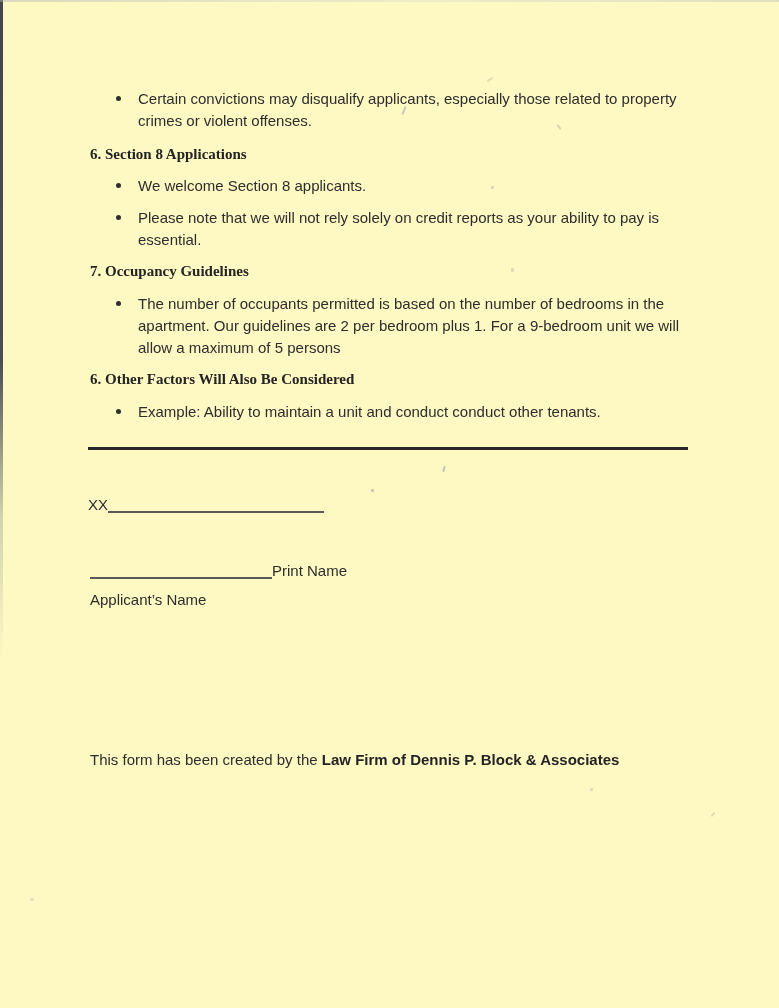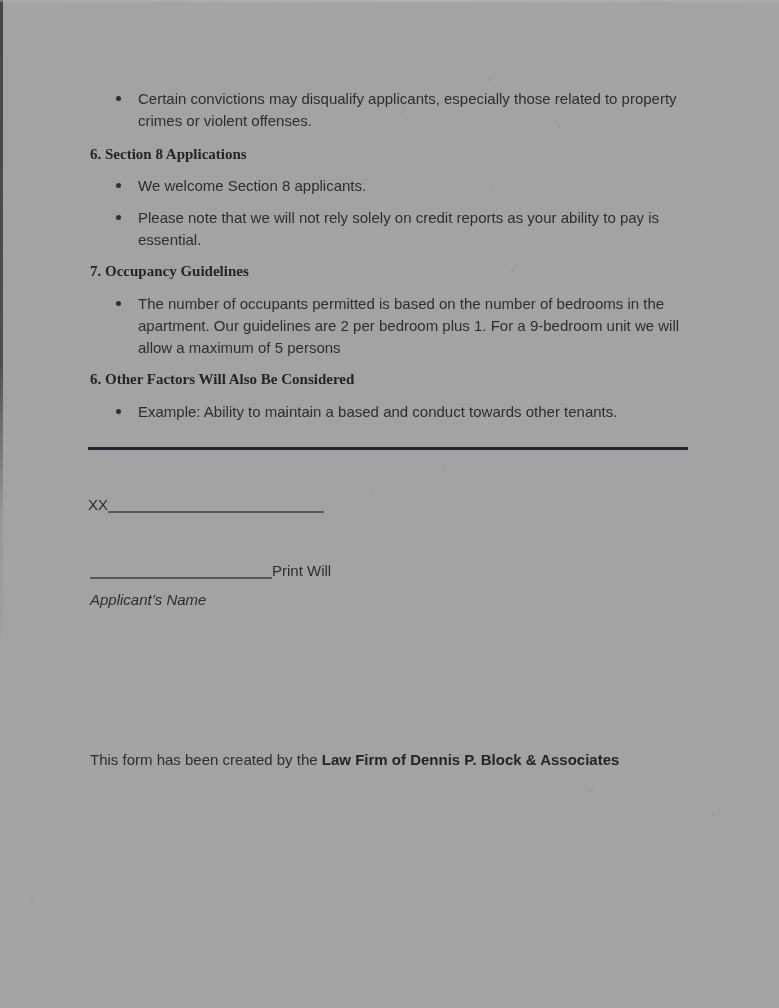--- a/index.html
+++ b/index.html
@@ -1,19 +1,19 @@
 <!DOCTYPE html>
 <html><head>
 <meta charset="utf-8">
 <style>
   html,body{margin:0;padding:0;background:#ffffff;}
   .page{
     position:relative;
     width:779px;height:1008px;
-    background:#a3a3a3;
+    background:#fef9c3;
     overflow:hidden;
     font-family:"Liberation Sans",sans-serif;
     color:#2d2d2d;
     font-size:15px;
     line-height:22px;
   }
   
   .edge-left{
     position:absolute;left:0;top:0;width:3px;height:660px;
     background:linear-gradient(180deg,#43474b 0%,#4b4f53 55%,rgba(130,130,130,.35) 78%,rgba(160,160,160,0) 100%);
@@ -32,21 +32,21 @@
   .bullet .btext{display:block;padding-left:48px;white-space:pre-line;}
   .rule{position:absolute;left:88px;top:447px;width:600px;height:3px;background:#26262a;}
   .uline{
     display:inline-block;height:14px;
     border-bottom:2px solid #58585a;
     vertical-align:-3px;
   }
   .sig-xx{position:absolute;left:88px;top:494px;}
   .sig-date{position:absolute;left:429px;top:496px;}
   .print-row{position:absolute;left:90px;top:560px;}
-  .applicant{position:absolute;left:90px;top:589px;font-style:italic;}
+  .applicant{position:absolute;left:90px;top:589px;}
   .footer{position:absolute;left:90px;top:749px;white-space:nowrap;text-align:center;}
   .footer b{color:#242424;}
   .w216{width:216px;}
   .w183{width:183px;}
   .w182{width:182px;}
   
   .artifact{position:absolute;background:#8d9094;opacity:.45;border-radius:1px;}
   .a1{left:403px;top:106px;width:2px;height:9px;transform:rotate(22deg);}
   .a2{left:558px;top:124px;width:2px;height:6px;transform:rotate(-38deg);opacity:.35;}
   .a3{left:491px;top:186px;width:3px;height:3px;opacity:.35;}
@@ -91,32 +91,32 @@
     <span class="dot"></span>
     <span class="btext">The number of occupants permitted is based on the number of bedrooms in the
 apartment. Our guidelines are 2 per bedroom plus 1. For a 9-bedroom unit we will
 allow a maximum of 5 persons</span>
   </div>
 
   <div class="block heading" style="top:368px">6. Other Factors Will Also Be Considered</div>
 
   <div class="bullet" style="top:401px">
     <span class="dot"></span>
-    <span class="btext">Example: Ability to maintain a based and conduct towards other tenants.</span>
+    <span class="btext">Example: Ability to maintain a unit and conduct conduct other tenants.</span>
   </div>
 
   <div class="rule"></div>
 
   <div class="sig-xx">
     <span>XX</span><span class="uline w216"></span>
   </div>
 
 
   <div class="print-row">
-    <span class="uline w182"></span><span>Print Will</span>
+    <span class="uline w182"></span><span>Print Name</span>
   </div>
 
   <div class="applicant">Applicant’s Name</div>
 
   <div class="footer">
     <span>This form has been created by the </span><b>Law Firm of Dennis P. Block &amp; Associates</b>
   </div>
 
   <div class="artifact a1"></div>
   <div class="artifact a2"></div>

